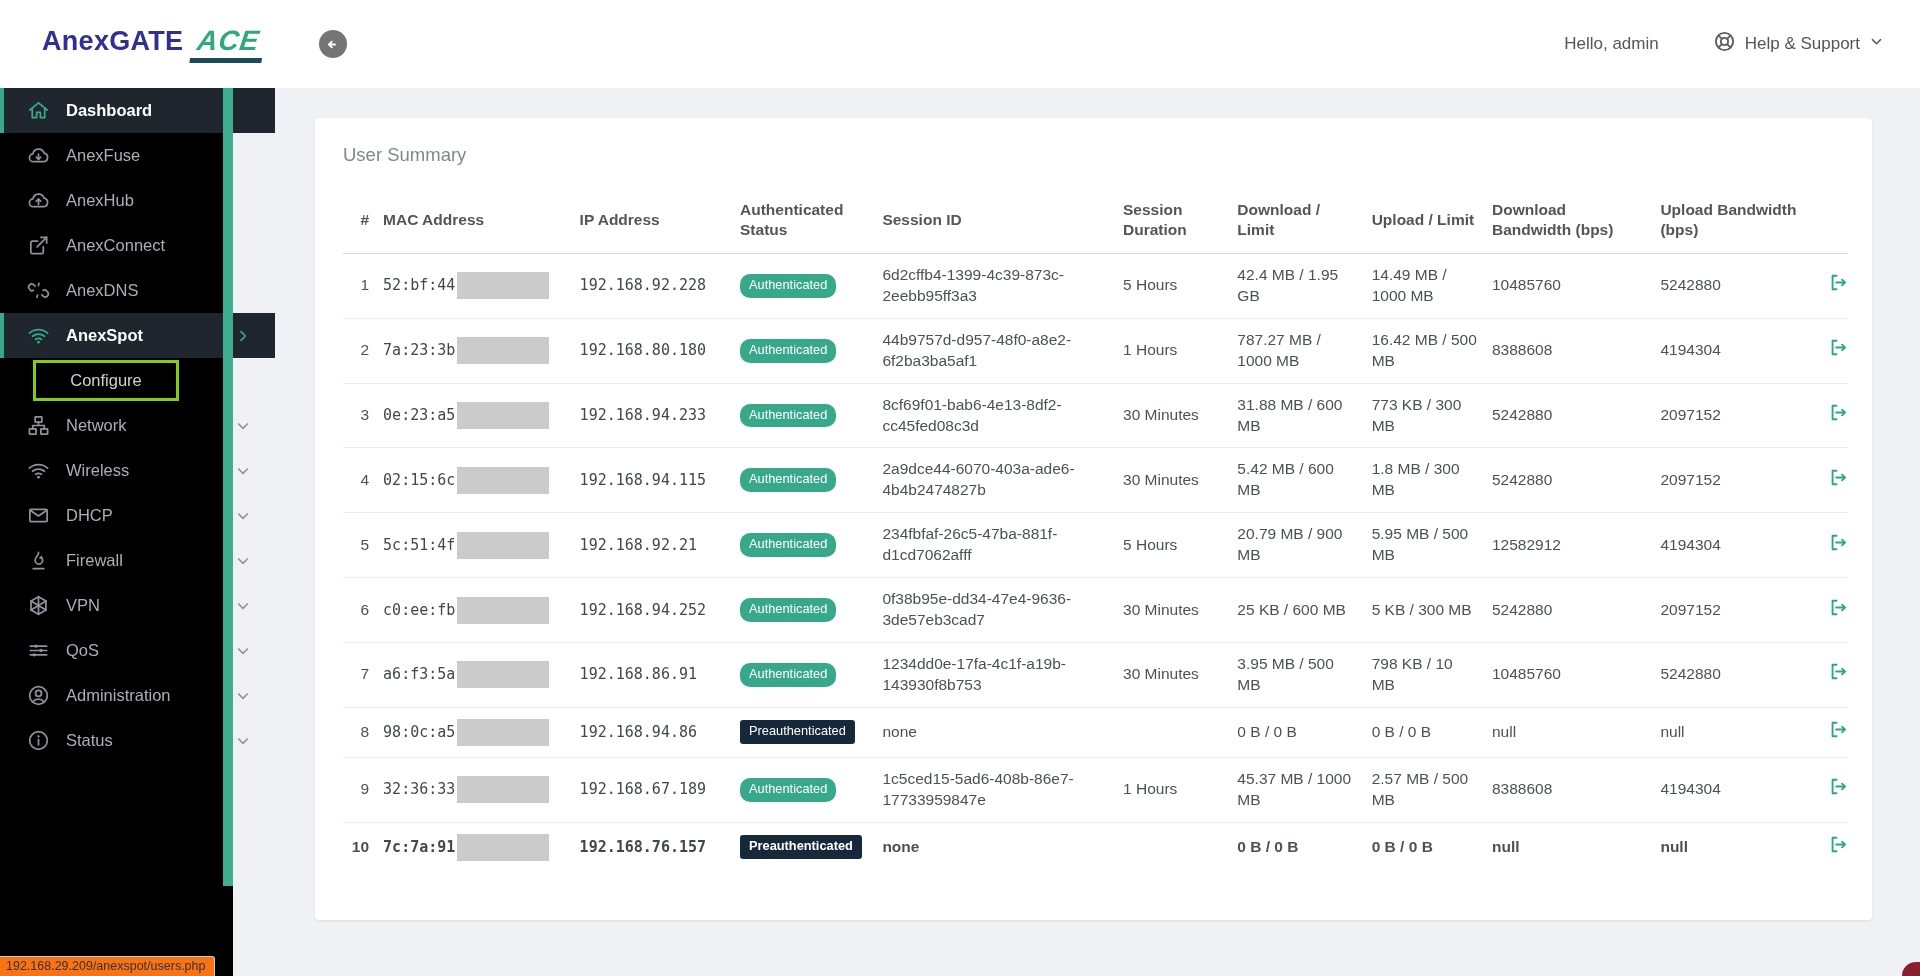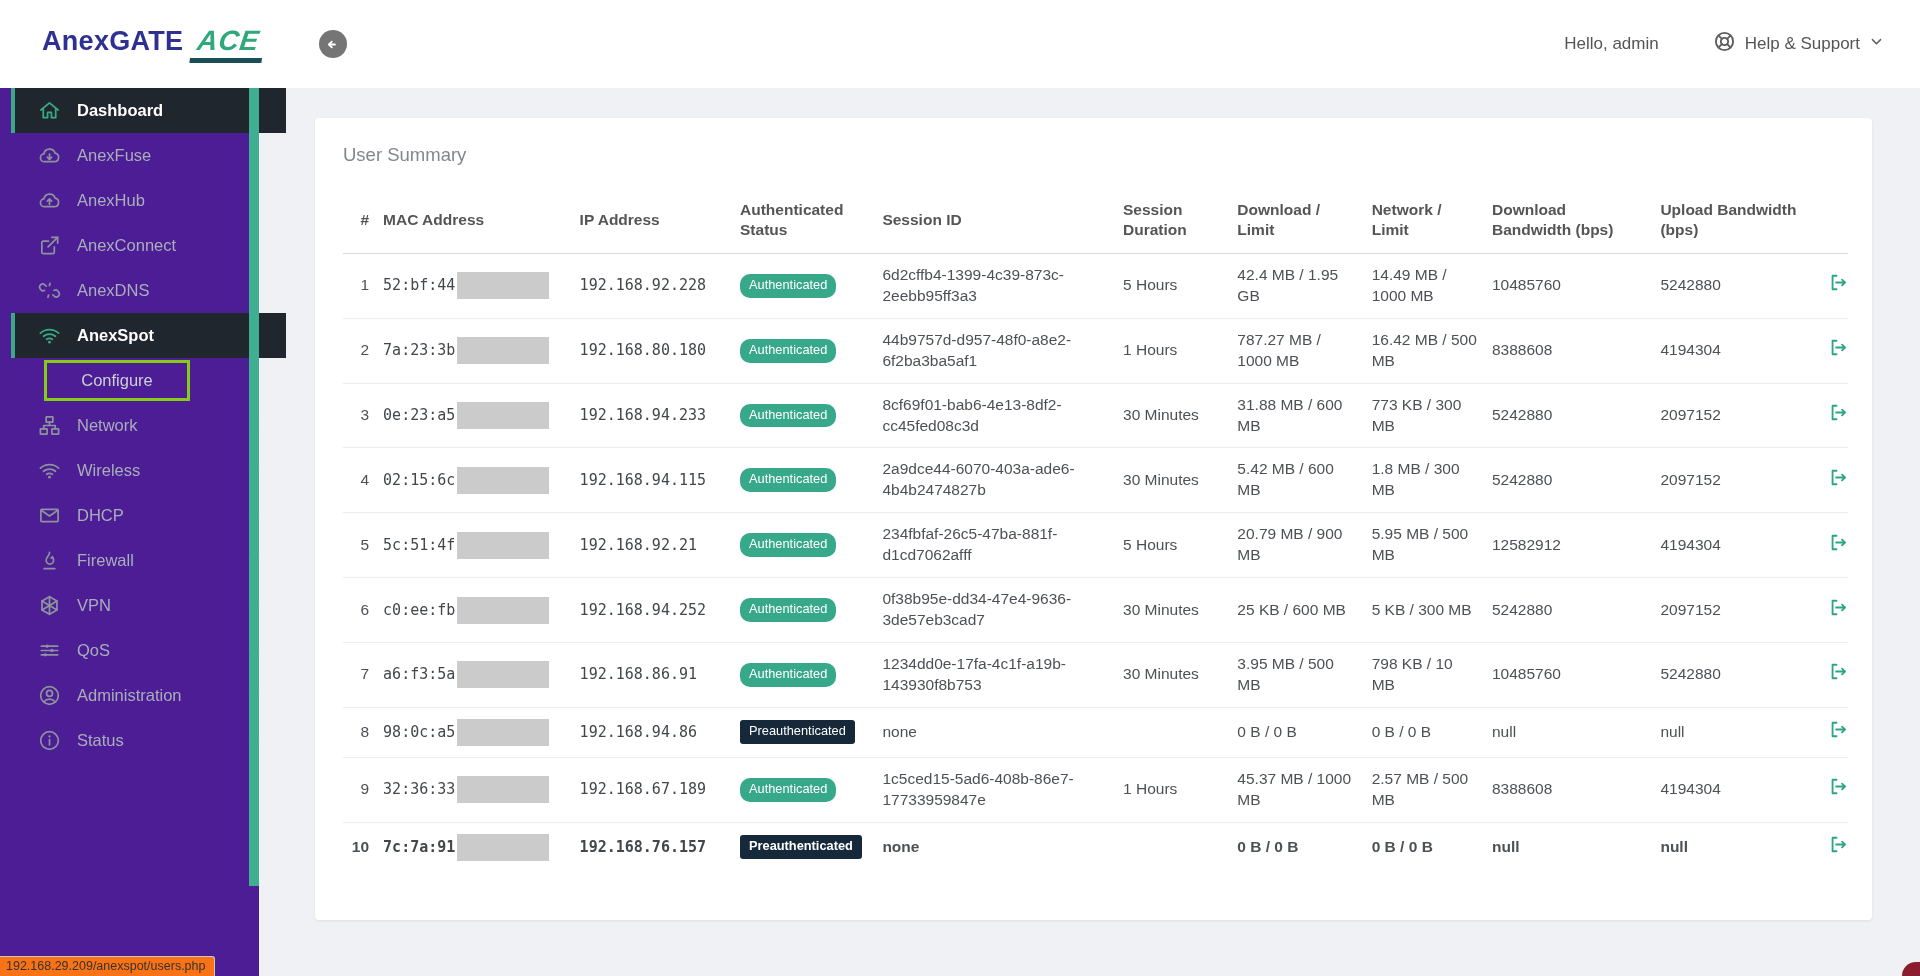--- a/index.html
+++ b/index.html
@@ -13,21 +13,21 @@
   .logo-product{display:inline-block;font-size:28px;font-weight:bold;font-style:italic;color:#2fa87c;margin-left:9px;padding:0 5px 1px;border-bottom:5px solid #1a4d55;transform:skewX(-8deg);letter-spacing:1px;}
   .back-btn{margin-left:54px;width:28px;height:28px;border-radius:50%;background:#757575;display:flex;align-items:center;justify-content:center;cursor:pointer;flex:none;}
   .back-btn svg{width:17px;height:17px;stroke:#ffffff;fill:none;stroke-width:2.6;stroke-linecap:round;stroke-linejoin:round;}
   .header-right{margin-left:auto;display:flex;align-items:center;margin-right:36px;gap:54px;}
   .greeting{font-size:17px;color:#555555;}
   .help{display:flex;align-items:center;gap:9px;color:#555555;font-size:17px;cursor:pointer;}
   .help .ring svg{width:23px;height:23px;stroke:#5f5f5f;fill:none;stroke-width:2;stroke-linecap:round;}
   .help .chev svg{width:15px;height:15px;stroke:#5f5f5f;fill:none;stroke-width:2.4;stroke-linecap:round;stroke-linejoin:round;}
 
   
-  .sidebar{position:absolute;top:88px;left:0;width:259px;height:888px;background:#4c1d95;z-index:4;padding-left:11px;}
+  .sidebar{position:absolute;top:88px;left:0;width:233px;height:888px;background:#000000;z-index:4;}
   .sidebar-menu{width:275px;}
   .side-item{position:relative;height:45px;display:flex;align-items:center;padding-left:27px;color:#a8afb9;font-size:16.5px;cursor:pointer;}
   .side-item.active{background:#20262e;color:#ffffff;}
   .side-item.active::before{content:"";position:absolute;left:0;top:0;bottom:0;width:4px;background:#3aa98a;}
   .side-item.active .s-label{font-weight:bold;}
   .side-item.active .s-icon{color:#3aa98a;}
   .s-icon{width:23px;height:23px;margin-right:16px;display:inline-flex;color:#8d939d;flex:none;}
   .s-icon svg{width:23px;height:23px;stroke:currentColor;fill:none;stroke-width:1.8;stroke-linecap:round;stroke-linejoin:round;}
   .s-chev{position:absolute;right:24px;width:16px;height:16px;color:#9097a1;}
   .s-chev svg{width:16px;height:16px;stroke:currentColor;fill:none;stroke-width:2.6;stroke-linecap:round;stroke-linejoin:round;}
@@ -348,21 +348,21 @@
       </colgroup>
       <thead>
         <tr>
             <th class="ta-r">#</th>
             <th>MAC Address</th>
             <th>IP Address</th>
             <th>Authenticated Status</th>
             <th>Session ID</th>
             <th>Session Duration</th>
             <th>Download / Limit</th>
-            <th>Network / Limit</th>
+            <th>Upload / Limit</th>
             <th>Download Bandwidth (bps)</th>
             <th>Upload Bandwidth (bps)</th>
             <th></th>
           </tr>
       </thead>
       <tbody>
           <tr>
             <td class="ta-r">1</td>
             <td><span class="mono">52:bf:44</span><span class="redact"></span></td>
             <td><span class="mono">192.168.92.228</span></td>

